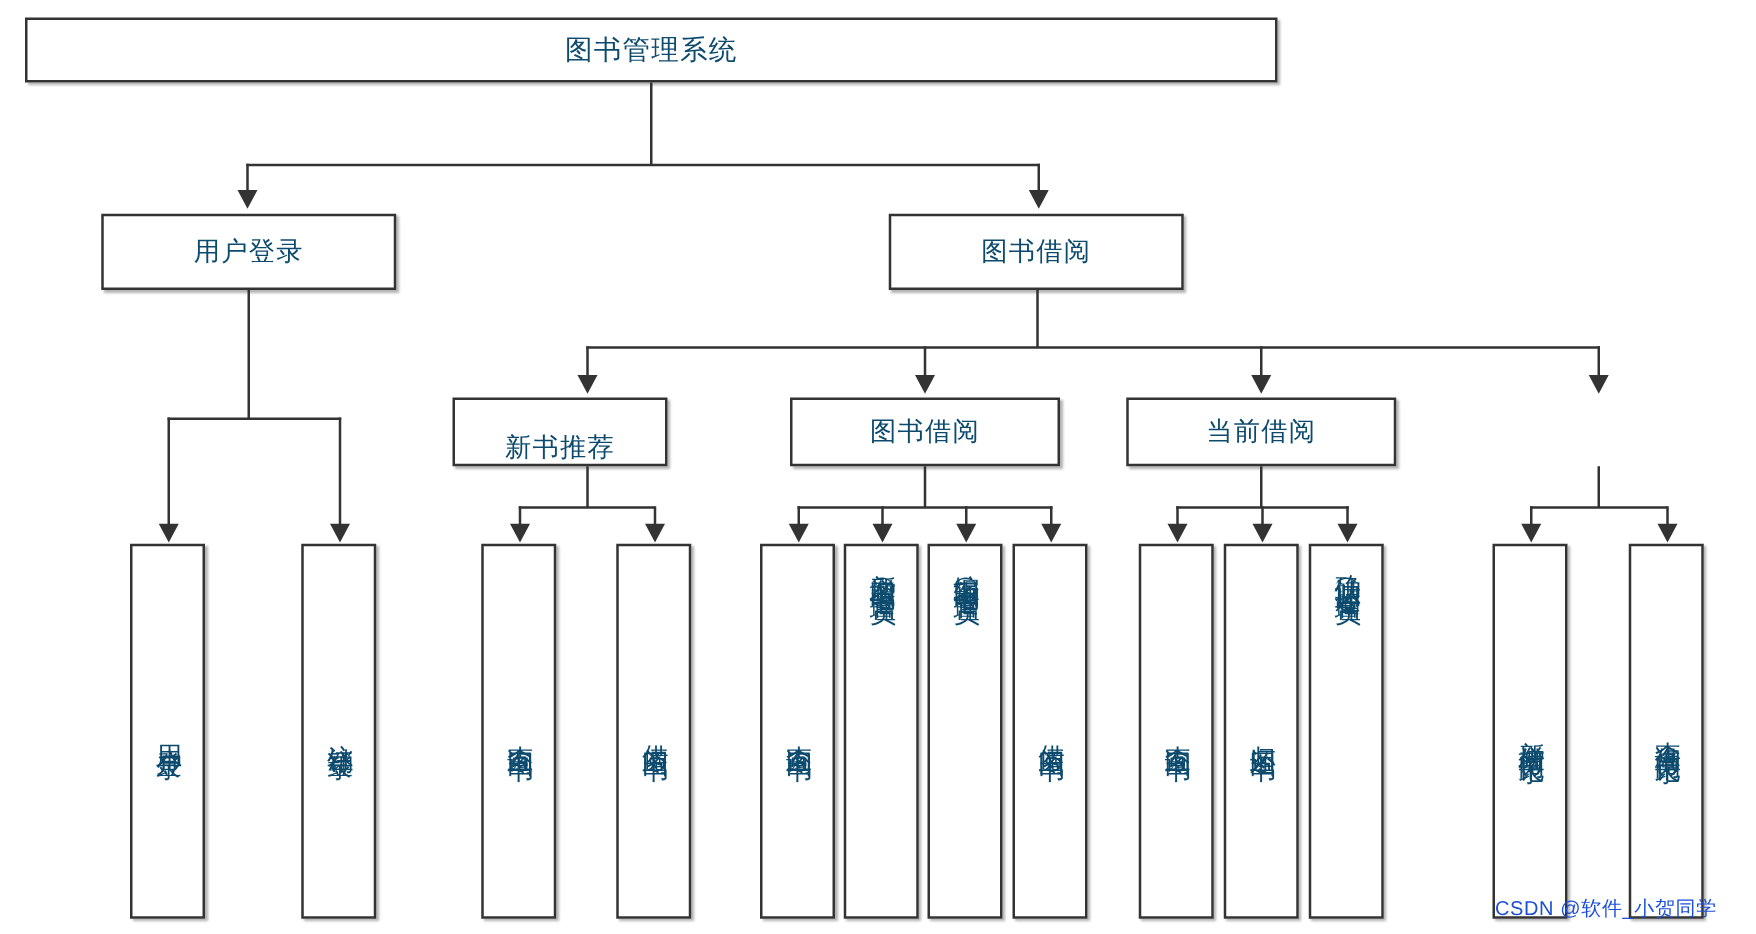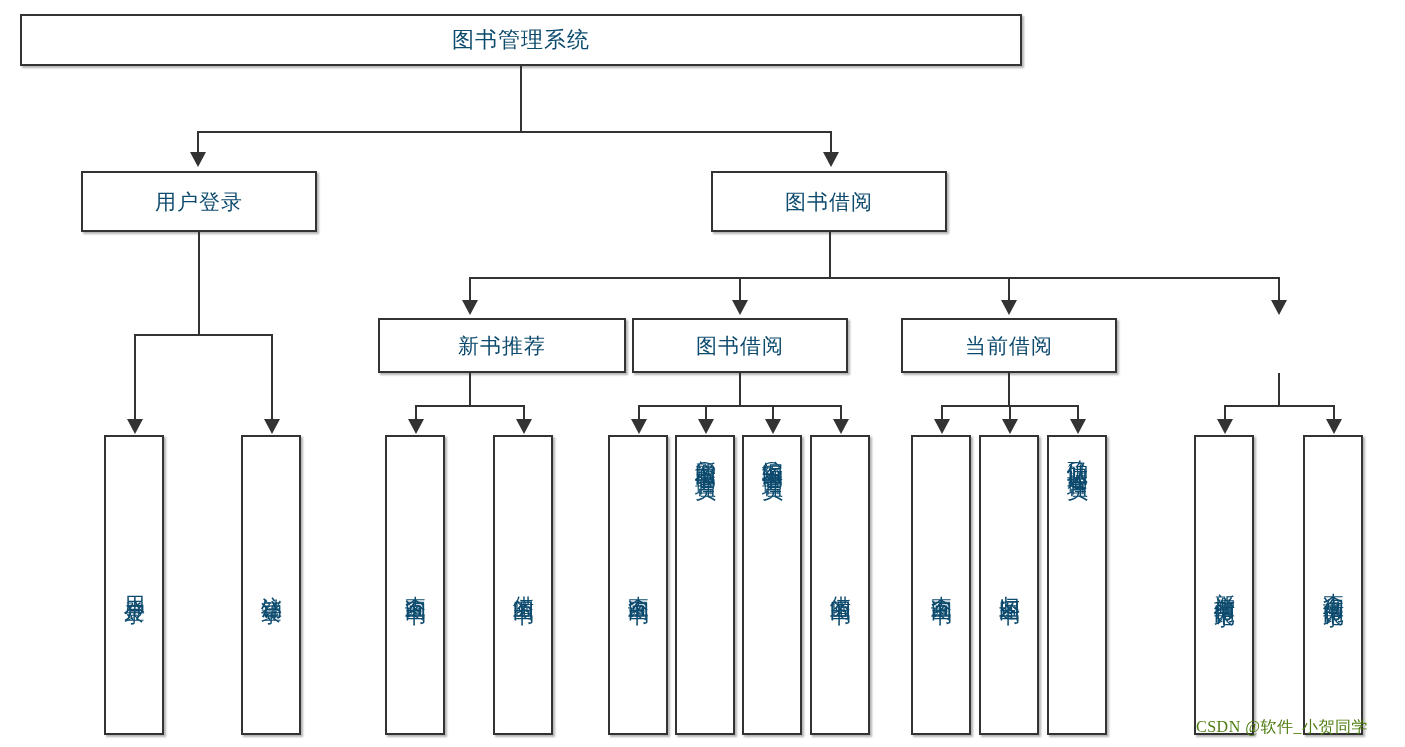--- a/index.html
+++ b/index.html
@@ -64,24 +64,23 @@
     position: absolute;
     width: 0; height: 0;
     border-left: 8px solid transparent;
     border-right: 8px solid transparent;
     border-top: 15px solid #333333;
   }
   
   #watermark {
     position: absolute;
     font-size: 16px;
-    color: #4d7c0f;
+    color: #1d4ed8;
     white-space: nowrap;
     letter-spacing: 0.5px;
-    font-family: Liberation Serif, serif;
   }
 </style>
 </head>
 <body>
 
 <div id="canvas">
 
   <div class="node root" style="left:20px; top:14px; width:1002px; height:52px;">
     <span class="label">图书管理系统</span>
   </div>
@@ -112,21 +111,21 @@
   <div class="hline" style="left:469px; top:277px; width:811px;"></div>
   <div class="vline" style="left:469px; top:277px; height:24px;"></div>
   <div class="arrow" style="left:462px; top:300px;"></div>
   <div class="vline" style="left:739px; top:277px; height:24px;"></div>
   <div class="arrow" style="left:732px; top:300px;"></div>
   <div class="vline" style="left:1008px; top:277px; height:24px;"></div>
   <div class="arrow" style="left:1001px; top:300px;"></div>
   <div class="vline" style="left:1278px; top:277px; height:24px;"></div>
   <div class="arrow" style="left:1271px; top:300px;"></div>
 
-  <div class="node" style="left:378px; top:318px; width:248px; height:55px;">
+  <div class="node" style="left:362px; top:318px; width:172px; height:55px;align-items:flex-end;">
     <span class="label">新书推荐</span>
   </div>
   <div class="node" style="left:901px; top:318px; width:216px; height:55px;">
     <span class="label">当前借阅</span>
   </div>
   <div class="node" style="left:632px; top:318px; width:216px; height:55px;">
     <span class="label">图书借阅</span>
   </div>
 
   <div class="vline" style="left:469px; top:373px; height:33px;"></div>

